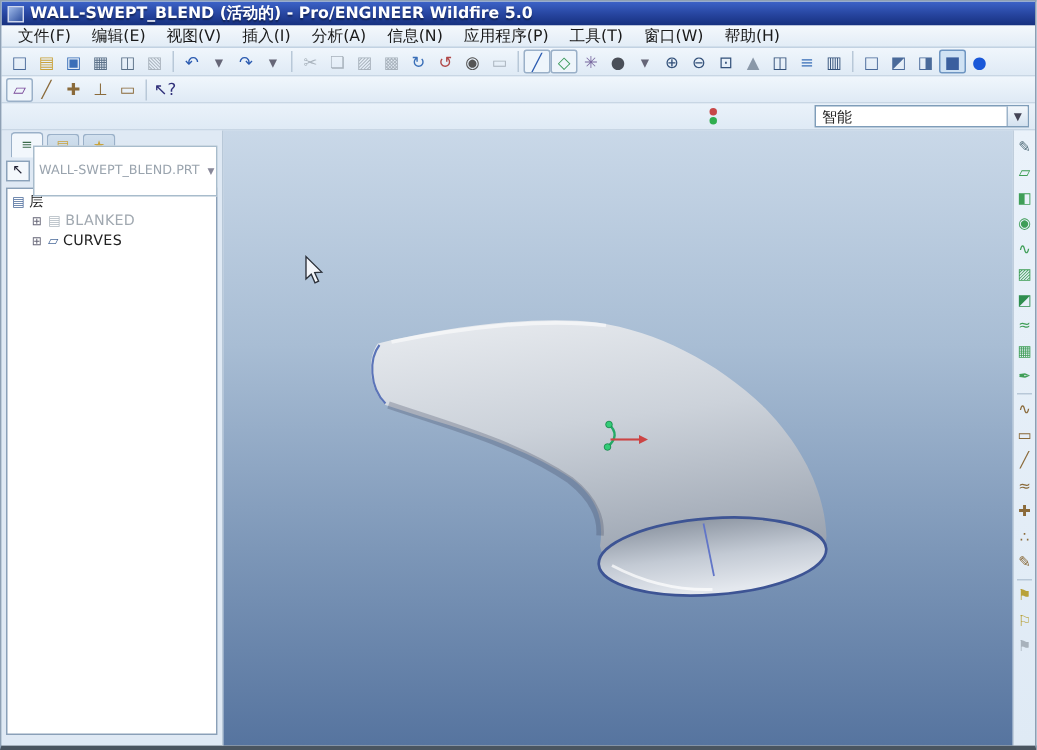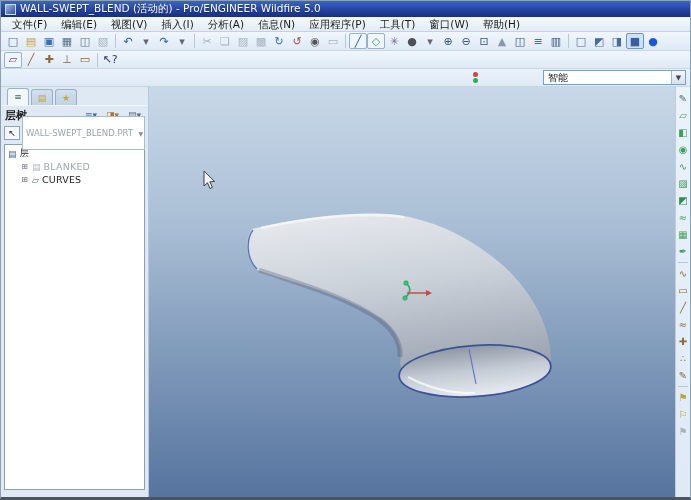--- a/index.html
+++ b/index.html
@@ -9,21 +9,21 @@
     font-size:11px; color:#222;
     background:#dce8f4;
     border:1px solid #8ea0b4; border-bottom:3px solid #4a5560;
     display:flex; flex-direction:column;
   }
   
   .titlebar {
     height:16px; flex:0 0 16px;
     background:linear-gradient(180deg,#3c63c8 0%,#26449e 55%,#16307e 100%);
     color:#fff; display:flex; align-items:center; gap:4px;
-    padding:0 4px; font-size:10.5px; font-weight:normal;
+    padding:0 4px; font-size:10.5px; font-weight:bold;
     text-shadow:0 1px 1px rgba(0,0,0,.4); white-space:nowrap;
   }
   .app-ico { width:11px; height:11px; background:linear-gradient(135deg,#9db8e8,#2e4f9e); border:1px solid #cfd8ee; flex:0 0 auto; }
   
   .menubar {
     height:15px; flex:0 0 15px; background:linear-gradient(180deg,#f4f8fc,#e2ecf6);
     border-bottom:1px solid #c2d2e2; display:flex; align-items:center; padding:0 4px;
   }
   .menu-item { padding:0 7px; font-size:10.5px; color:#1a1a1a; cursor:default; line-height:15px; }
   
@@ -178,28 +178,20 @@
 </div>
 
 <div class="main">
 
   <div class="navigator">
     <div class="nav-tabs">
         <span class="nav-tab active" style="color: rgb(58, 106, 74);">≡</span>
         <span class="nav-tab" style="color: rgb(201, 163, 60);">▤</span>
         <span class="nav-tab" style="color: rgb(201, 163, 60);">★</span>
       </div>
-    <div class="nav-header">
-      <span class="nav-title">层树</span>
-      <span class="nav-tools">
-          <span class="nav-tool" style="color: rgb(58, 111, 184);">≡▾</span>
-          <span class="nav-tool" style="color: rgb(176, 112, 48);">◨▾</span>
-          <span class="nav-tool" style="color: rgb(90, 112, 136);">▤▾</span>
-        </span>
-    </div>
     <div class="nav-combo-row">
       <span class="pick-btn">↖</span>
       <span class="nav-combo">
         <span>WALL-SWEPT_BLEND.PRT</span>
         <span class="arrow">▼</span>
       </span>
     </div>
     <div class="tree-box">
       <div class="tree-row">
         <span class="node-ico">▤</span>

